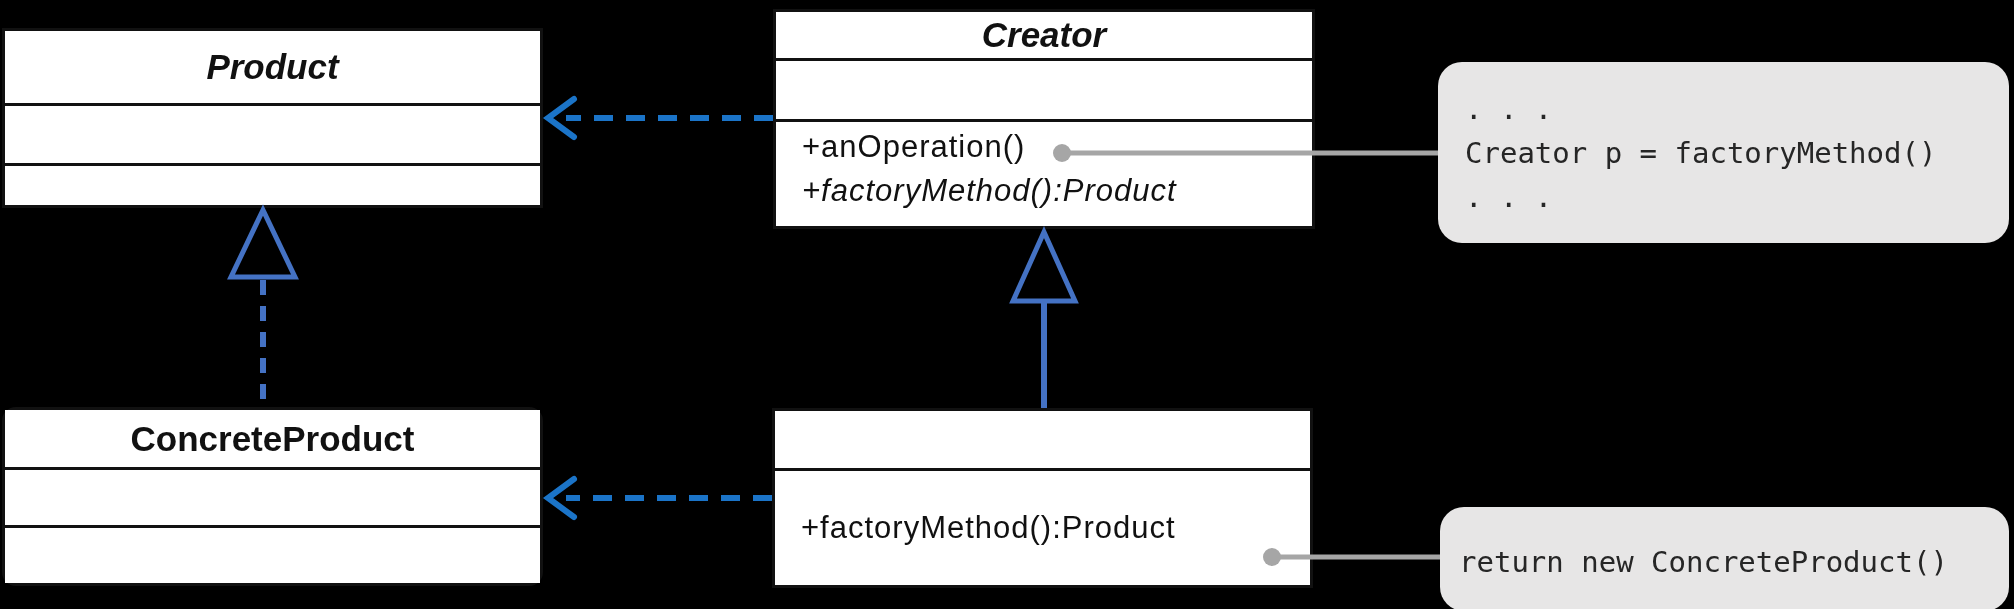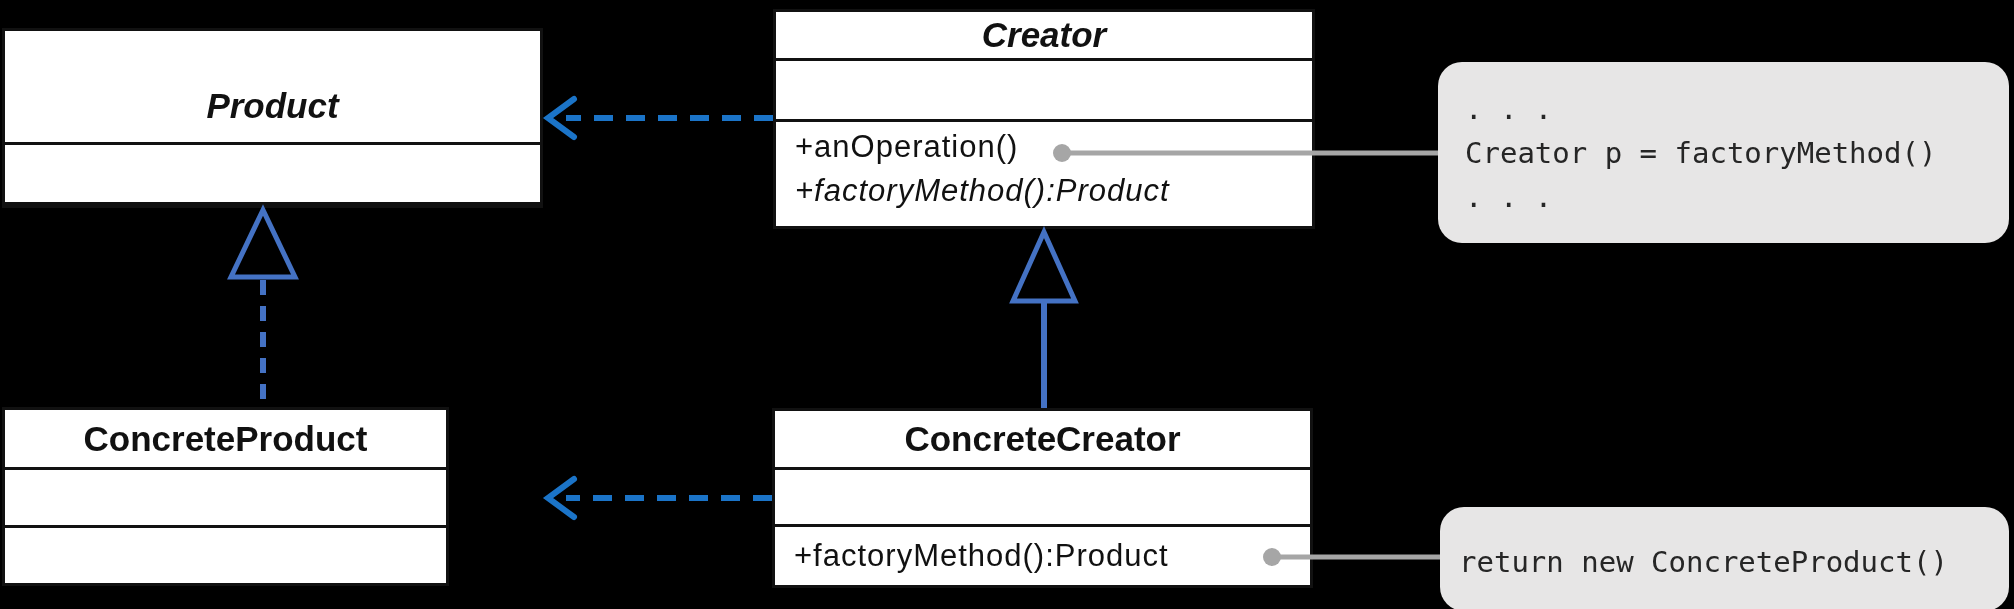--- a/index.html
+++ b/index.html
@@ -42,35 +42,35 @@
     font-weight: bold;
     font-size: 35px;
     color: var(--text-black);
   }
   .sec.title.abstract { font-style: italic; }
   .sec.methods {
     flex: 1;
     font-size: 31px;
     letter-spacing: 1px;
     color: var(--text-black);
-    padding-left: 19px;
+    padding-left: 26px;
   }
   .method { line-height: 44px; white-space: nowrap; }
   .method.italic { font-style: italic; }
 
   #box-product          { left: 2px;   top: 28px;  width: 541px; height: 180px; }
-  #box-product .title   { height: 72px; margin-top: 39px; }
+  #box-product .title   { height: 72px; }
   #box-product .attrs   { height: 60px; }
 
   #box-creator          { left: 773px; top: 9px;   width: 542px; height: 220px; }
   #box-creator .title   { height: 46px; }
   #box-creator .attrs   { height: 61px; }
   #box-creator .methods { padding-top: 3px; }
 
-  #box-concrete-product        { left: 2px;   top: 407px; width: 447px; height: 179px; }
+  #box-concrete-product        { left: 2px;   top: 407px; width: 541px; height: 179px; border-radius: 14px; }
   #box-concrete-product .title { height: 57px; }
   #box-concrete-product .attrs { height: 58px; }
 
   #box-concrete-creator        { left: 772px; top: 408px; width: 541px; height: 180px; }
   #box-concrete-creator .title { height: 56px; }
   #box-concrete-creator .attrs { height: 57px; }
   #box-concrete-creator .methods { display: flex; align-items: center; }
 
   
   #arrows {
@@ -120,21 +120,20 @@
     </div>
   </div>
 
   <div class="class-box" id="box-concrete-product">
     <div class="sec title">ConcreteProduct</div>
     <div class="sec attrs"></div>
     <div class="sec methods"></div>
   </div>
 
   <div class="class-box" id="box-concrete-creator">
-    <div class="sec title">ConcreteCreator</div>
     <div class="sec attrs"></div>
     <div class="sec methods">
       <div class="method">+factoryMethod():Product</div>
     </div>
   </div>
 
   <svg id="arrows" viewBox="0 0 2014 609" xmlns="http://www.w3.org/2000/svg">
 
     <g>
       <line x1="1062" y1="153" x2="1440" y2="153" stroke="var(--connector-gray)" stroke-width="5"></line>

